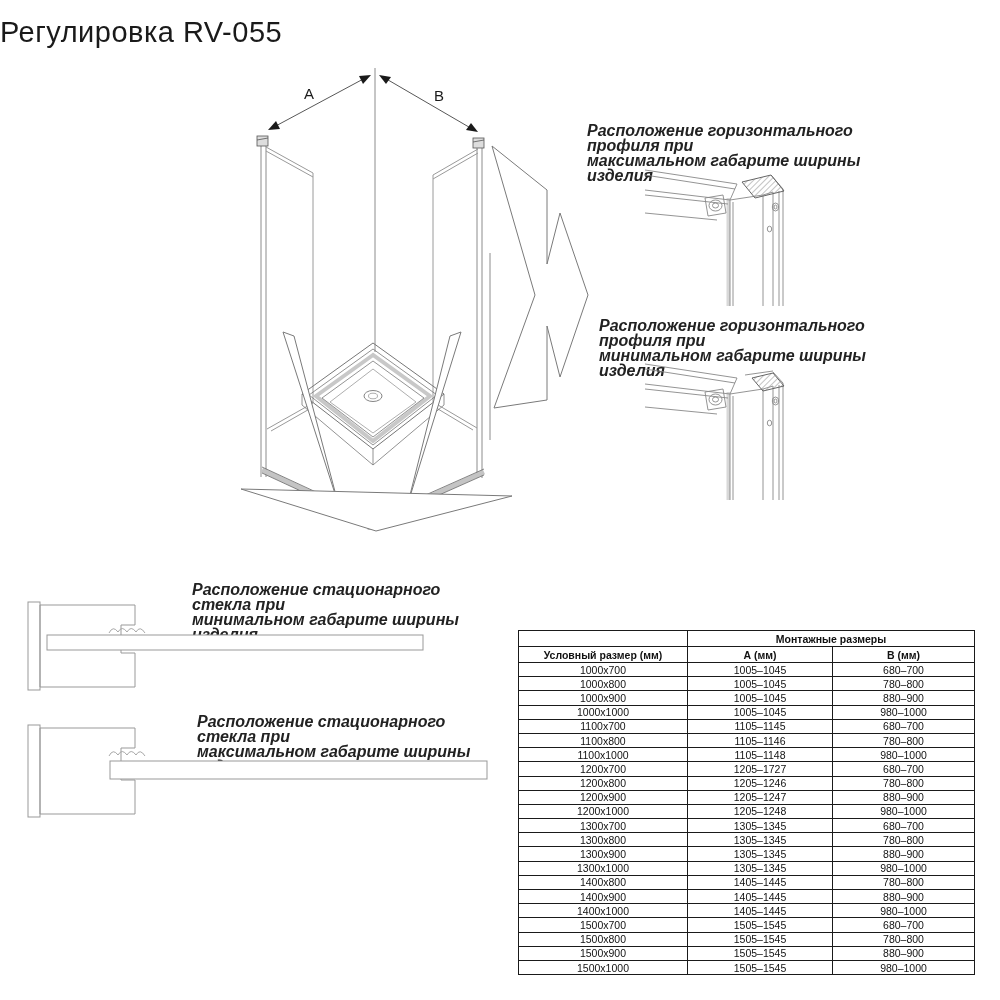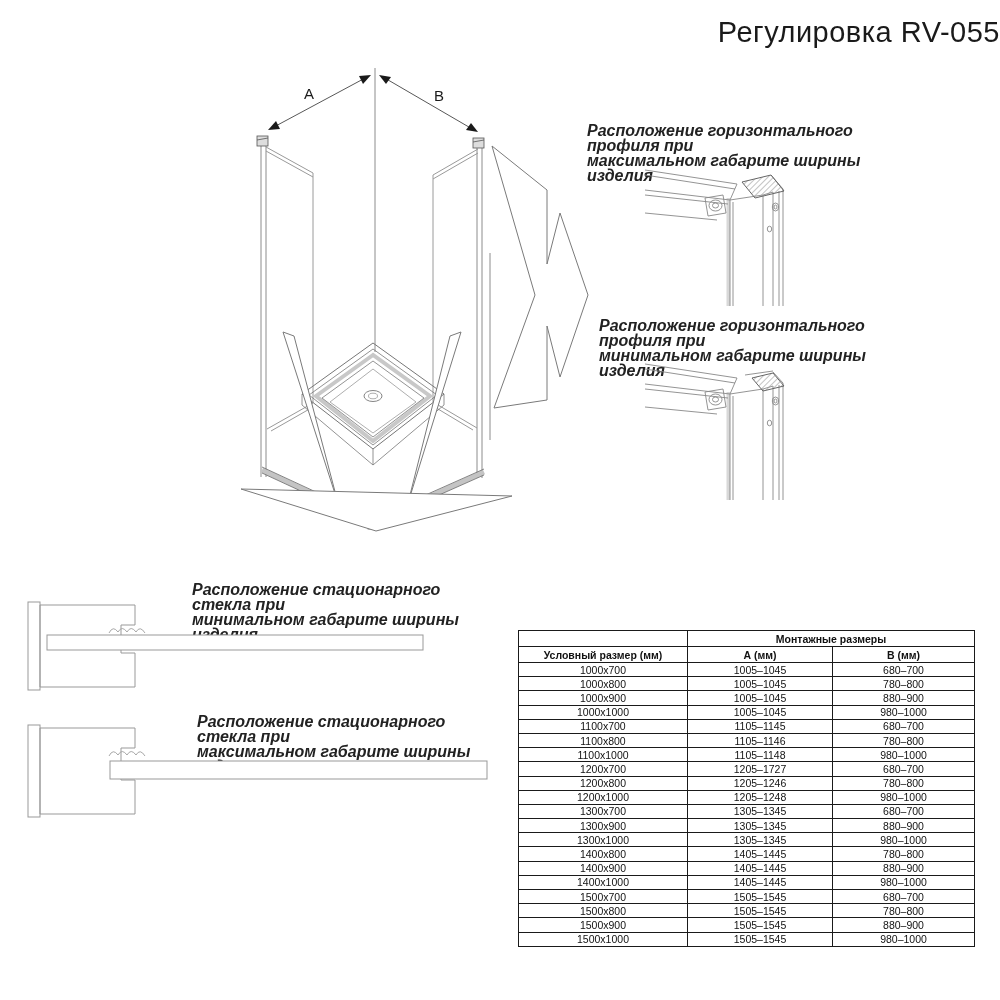--- a/index.html
+++ b/index.html
@@ -1,18 +1,18 @@
 <!DOCTYPE html>
 <html><head>
 <meta charset="utf-8">
 <style>
   html,body{margin:0;padding:0;background:#fff;}
   #page{position:relative;width:1000px;height:1000px;background:#fff;overflow:hidden;
         font-family:"Liberation Sans",sans-serif;color:#1a1a1a;}
-  #title{position:absolute;left:0;top:16px;width:1000px;text-align:right;
+  #title{position:absolute;left:0;top:16px;width:1000px;text-align:left;
          font-size:29px;font-weight:400;letter-spacing:.5px;}
   .callout{position:absolute;font-size:16px;line-height:15px;font-weight:bold;color:#222;font-style:italic;}
   .callout span{display:block;}
   svg{position:absolute;overflow:visible;}
   
   #dim-table{position:absolute;left:518px;top:630px;width:456px;border-collapse:collapse;
              font-size:10.5px;color:#111;table-layout:fixed;}
   #dim-table td{border:1px solid #1a1a1a;text-align:center;vertical-align:middle;
                 padding:0;height:13.2px;line-height:12px;overflow:hidden;white-space:nowrap;}
   #dim-table tr.hrow td{font-weight:bold;height:15px;}
@@ -245,30 +245,40 @@
         <td>1200x700</td>
         <td>1205–1727</td>
         <td>680–700</td>
       </tr>
         <tr>
         <td>1200x800</td>
         <td>1205–1246</td>
         <td>780–800</td>
       </tr>
         <tr>
+        <td>1200x900</td>
+        <td>1205–1247</td>
+        <td>880–900</td>
+      </tr>
+        <tr>
         <td>1200x1000</td>
         <td>1205–1248</td>
         <td>980–1000</td>
       </tr>
         <tr>
         <td>1300x700</td>
         <td>1305–1345</td>
         <td>680–700</td>
       </tr>
         <tr>
+        <td>1300x800</td>
+        <td>1305–1345</td>
+        <td>780–800</td>
+      </tr>
+        <tr>
         <td>1300x900</td>
         <td>1305–1345</td>
         <td>880–900</td>
       </tr>
         <tr>
         <td>1300x1000</td>
         <td>1305–1345</td>
         <td>980–1000</td>
       </tr>
         <tr>

